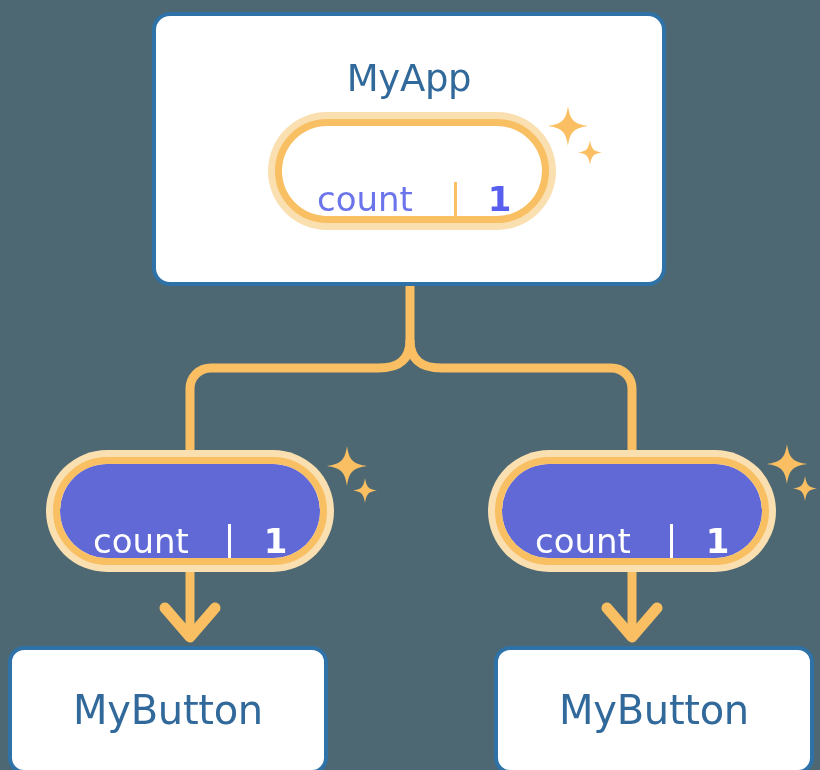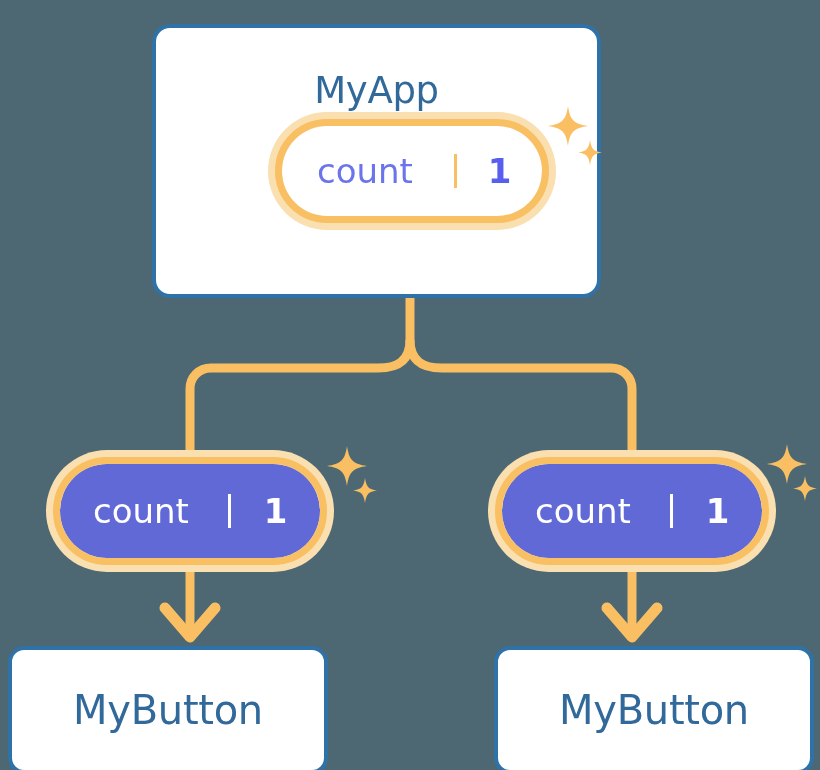--- a/index.html
+++ b/index.html
@@ -43,22 +43,22 @@
     font-size: 37px;
     font-weight: 400;
     letter-spacing: -0.3px;
     text-align: center;
     line-height: 1;
     white-space: nowrap;
   }
 
   #app-card {
     left: 152px;
-    top: 24px;
-    width: 449px;
+    top: 12px;
+    width: 514px;
     height: 274px;
     border-radius: 18px;
   }
   #app-card .card-title {
     position: absolute;
     left: 0;
     right: 0;
     top: 44px;
   }
 
@@ -97,21 +97,21 @@
     display: flex;
     align-items: stretch;
     border-radius: 999px;
     border: 7px solid #f9bf63;     
     box-sizing: border-box;
     width: 100%;
     overflow: hidden;
   }
   .pill-body {
     display: flex;
-    align-items: center;
+    align-items: flex-end;
     width: 100%;
     border-radius: 999px;
     overflow: hidden;
   }
   .pill-key,
   .pill-val {
     display: flex;
     align-items: center;
     justify-content: center;
     box-sizing: border-box;

